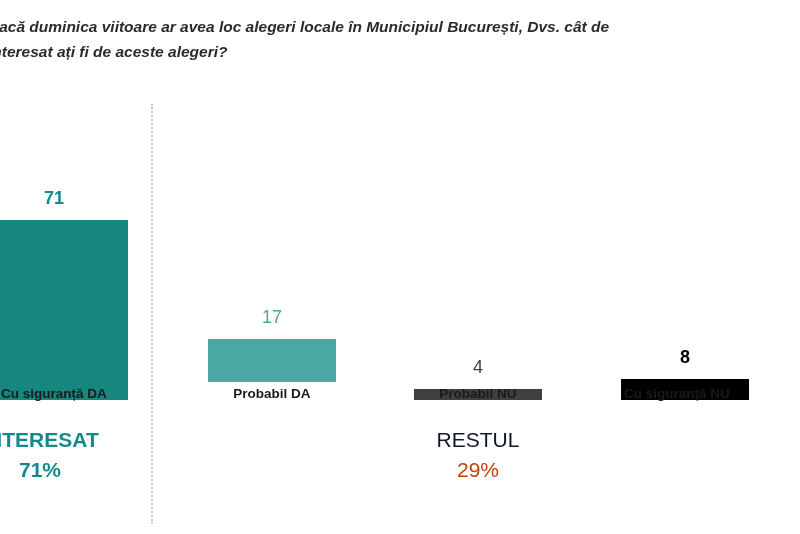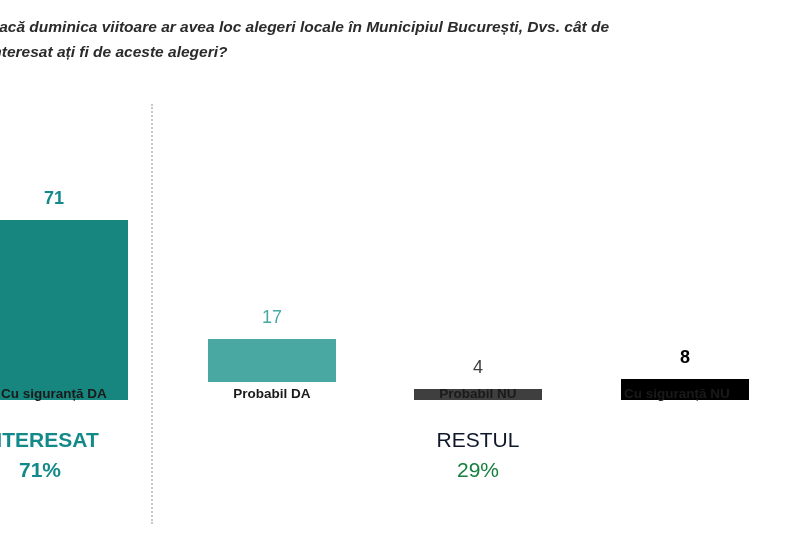--- a/index.html
+++ b/index.html
@@ -98,21 +98,21 @@
     font-size: 21px;
     line-height: 30px;
   }
   .summary .s-pct {
     font-size: 21px;
     line-height: 30px;
   }
   .summary.left .s-name { font-weight: bold; color: #138a8a; }
   .summary.left .s-pct  { font-weight: bold; color: #138a8a; }
   .summary.right .s-name { font-weight: normal; color: #0f172a; }
-  .summary.right .s-pct  { font-weight: normal; color: #15803d; }
+  .summary.right .s-pct  { font-weight: normal; color: #c2410c; }
 </style>
 </head>
 <body>
 
 <div id="chart-root">
 
   <div class="title-block">
     <div class="title-line">Dacă duminica viitoare ar avea loc alegeri locale în Municipiul București, Dvs. cât de</div>
     <div class="title-line">interesat ați fi de aceste alegeri?</div>
   </div>

